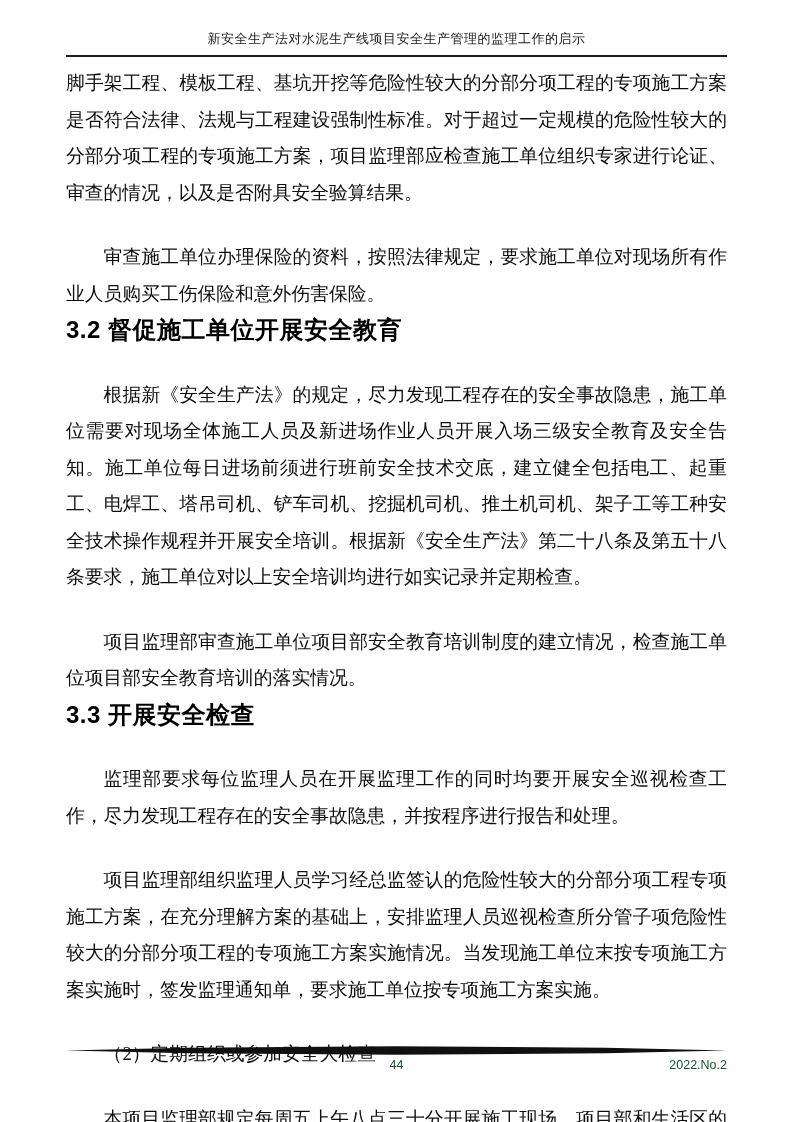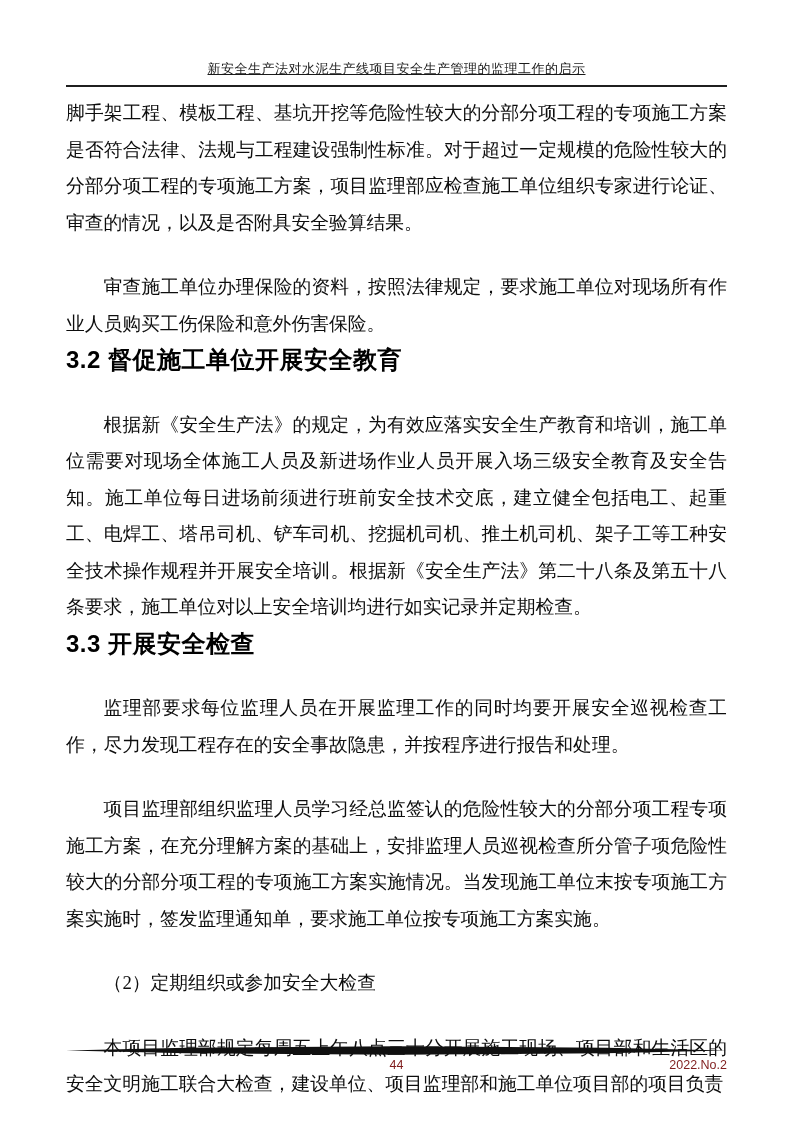--- a/index.html
+++ b/index.html
@@ -18,27 +18,26 @@
     font-family: "Liberation Serif", "DejaVu Serif", serif;
   }
   .inner {
     position: absolute;
     left: 66px;
     right: 66px;
     top: 0;
   }
   
   .running-header {
-    padding-top: 60px;
+    padding-top: 30px;
     text-align: center;
     font-size: 13px;
     letter-spacing: 0.5px;
     color: #1a1a1a;
     font-family: "Liberation Serif", "DejaVu Serif", serif;
-    text-decoration: underline;
   }
   .header-rule {
     margin-top: 7px;
     border: 0;
     border-top: 2.5px solid #1f1f1f;
     height: 0;
   }
   
   .doc-body {
     margin-top: 1px;
@@ -75,21 +74,21 @@
     display: block;
     width: 100%;
     height: 9px;
   }
   .footer-row {
     position: relative;
     margin-top: 3px;
     height: 18px;
     font-family: "Liberation Sans", "DejaVu Sans", sans-serif;
     font-size: 12.5px;
-    color: #7f1d1d;
+    color: #14532d;
   }
   .page-number {
     position: absolute;
     left: 0;
     right: 0;
     text-align: center;
   }
   .issue-label {
     position: absolute;
     right: 0;
@@ -101,21 +100,22 @@
 <body>
 
 <div class="page">
   <div class="inner">
     <div class="running-header">新安全生产法对水泥生产线项目安全生产管理的监理工作的启示</div>
     <hr class="header-rule">
     <div class="doc-body">
         <p class="paragraph">脚手架工程、模板工程、基坑开挖等危险性较大的分部分项工程的专项施工方案是否符合法律、法规与工程建设强制性标准。对于超过一定规模的危险性较大的分部分项工程的专项施工方案，项目监理部应检查施工单位组织专家进行论证、审查的情况，以及是否附具安全验算结果。</p>
         <p class="paragraph indent">审查施工单位办理保险的资料，按照法律规定，要求施工单位对现场所有作业人员购买工伤保险和意外伤害保险。</p>
         <h3 class="heading">3.2 督促施工单位开展安全教育</h3>
-        <p class="paragraph indent">根据新《安全生产法》的规定，为有效应落实安全生产教育和培训，施工单位需要对现场全体施工人员及新进场作业人员开展入场三级安全教育及安全告知。施工单位每日进场前须进行班前安全技术交底，建立健全包括电工、起重工、电焊工、塔吊司机、铲车司机、挖掘机司机、推土机司机、架子工等工种安全技术操作规程并开展安全培训。根据新《安全生产法》第二十八条及第五十八条要求，施工单位对以上安全培训均进行如实记录并定期检查。</p>
+        <p class="paragraph indent">根据新《安全生产法》的规定，尽力发现工程存在的安全事故隐患，施工单位需要对现场全体施工人员及新进场作业人员开展入场三级安全教育及安全告知。施工单位每日进场前须进行班前安全技术交底，建立健全包括电工、起重工、电焊工、塔吊司机、铲车司机、挖掘机司机、推土机司机、架子工等工种安全技术操作规程并开展安全培训。根据新《安全生产法》第二十八条及第五十八条要求，施工单位对以上安全培训均进行如实记录并定期检查。</p>
+        <p class="paragraph indent">项目监理部审查施工单位项目部安全教育培训制度的建立情况，检查施工单位项目部安全教育培训的落实情况。</p>
         <h3 class="heading">3.3 开展安全检查</h3>
         <p class="paragraph indent">监理部要求每位监理人员在开展监理工作的同时均要开展安全巡视检查工作，尽力发现工程存在的安全事故隐患，并按程序进行报告和处理。</p>
         <p class="paragraph indent">项目监理部组织监理人员学习经总监签认的危险性较大的分部分项工程专项施工方案，在充分理解方案的基础上，安排监理人员巡视检查所分管子项危险性较大的分部分项工程的专项施工方案实施情况。当发现施工单位末按专项施工方案实施时，签发监理通知单，要求施工单位按专项施工方案实施。</p>
         <p class="paragraph indent">（2）定期组织或参加安全大检查</p>
         <p class="paragraph indent">本项目监理部规定每周五上午八点三十分开展施工现场、项目部和生活区的安全文明施工联合大检查，建设单位、项目监理部和施工单位项目部的项目负责</p>
       </div>
   </div>
 
   <div class="footer">
     <svg class="footer-rule-svg" viewBox="0 0 661 9" preserveAspectRatio="none" aria-hidden="true">

